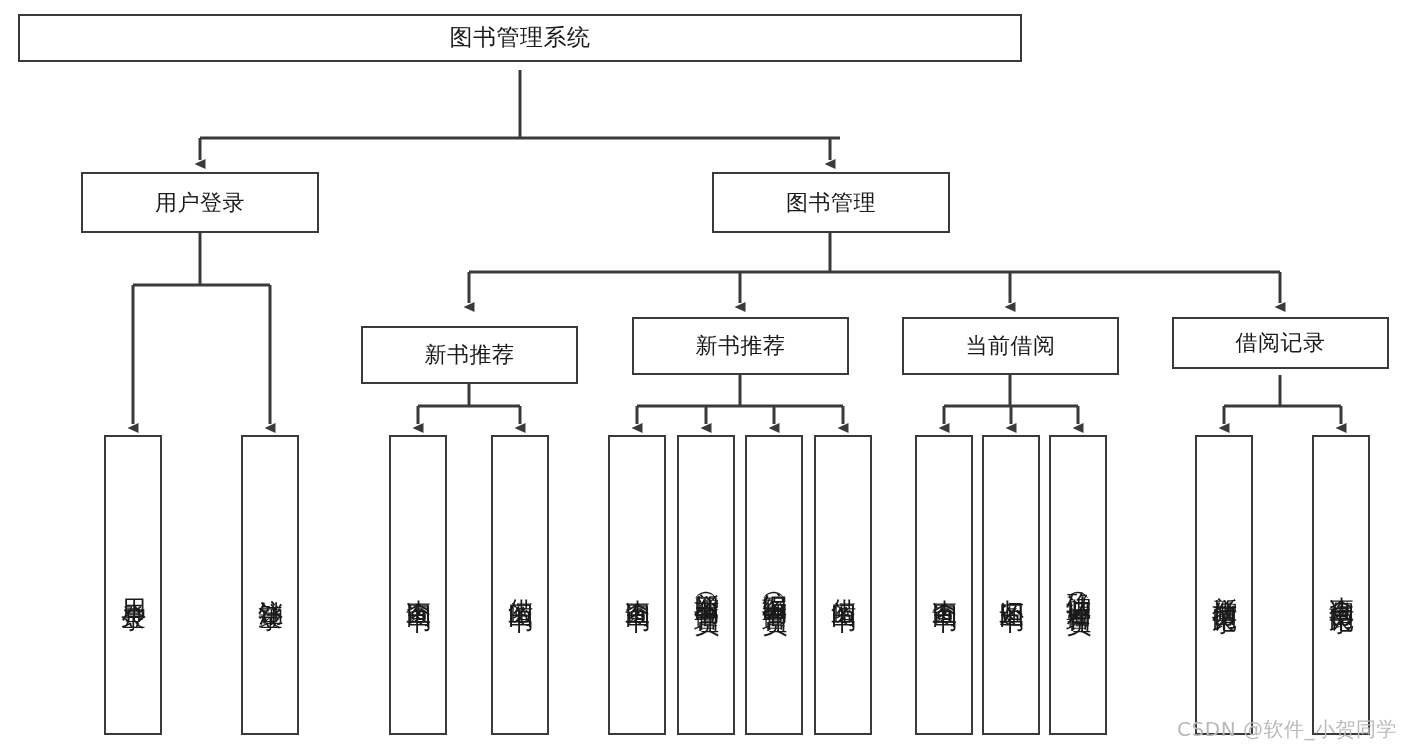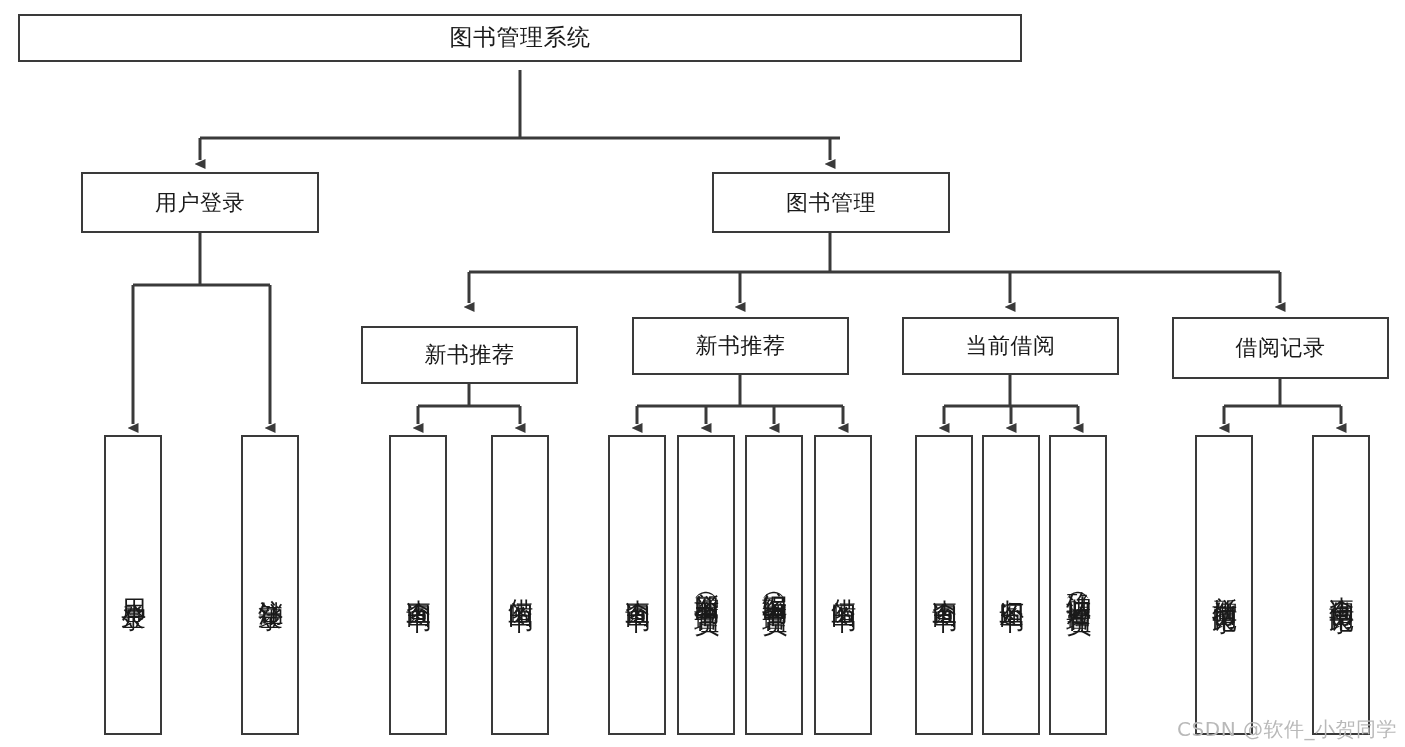--- a/index.html
+++ b/index.html
@@ -143,21 +143,21 @@
 
   <div class="node horiz" style="left:361px; top:326px; width:217px; height:58px;">
     <span class="label">新书推荐</span>
   </div>
   <div class="node horiz" style="left:632px; top:317px; width:217px; height:58px;">
     <span class="label">新书推荐</span>
   </div>
   <div class="node horiz" style="left:902px; top:317px; width:217px; height:58px;">
     <span class="label">当前借阅</span>
   </div>
-  <div class="node horiz" style="left:1172px; top:317px; width:217px; height:62px;">
+  <div class="node horiz" style="left:1172px; top:317px; width:217px; height:52px;">
     <span class="label">借阅记录</span>
   </div>
 
   <div class="node vert" style="left:104px; top:435px; width:58px; height:300px;">
     <span class="label">用户登录</span>
   </div>
   <div class="node vert" style="left:241px; top:435px; width:58px; height:300px;">
     <span class="label">注销登录</span>
   </div>
 

